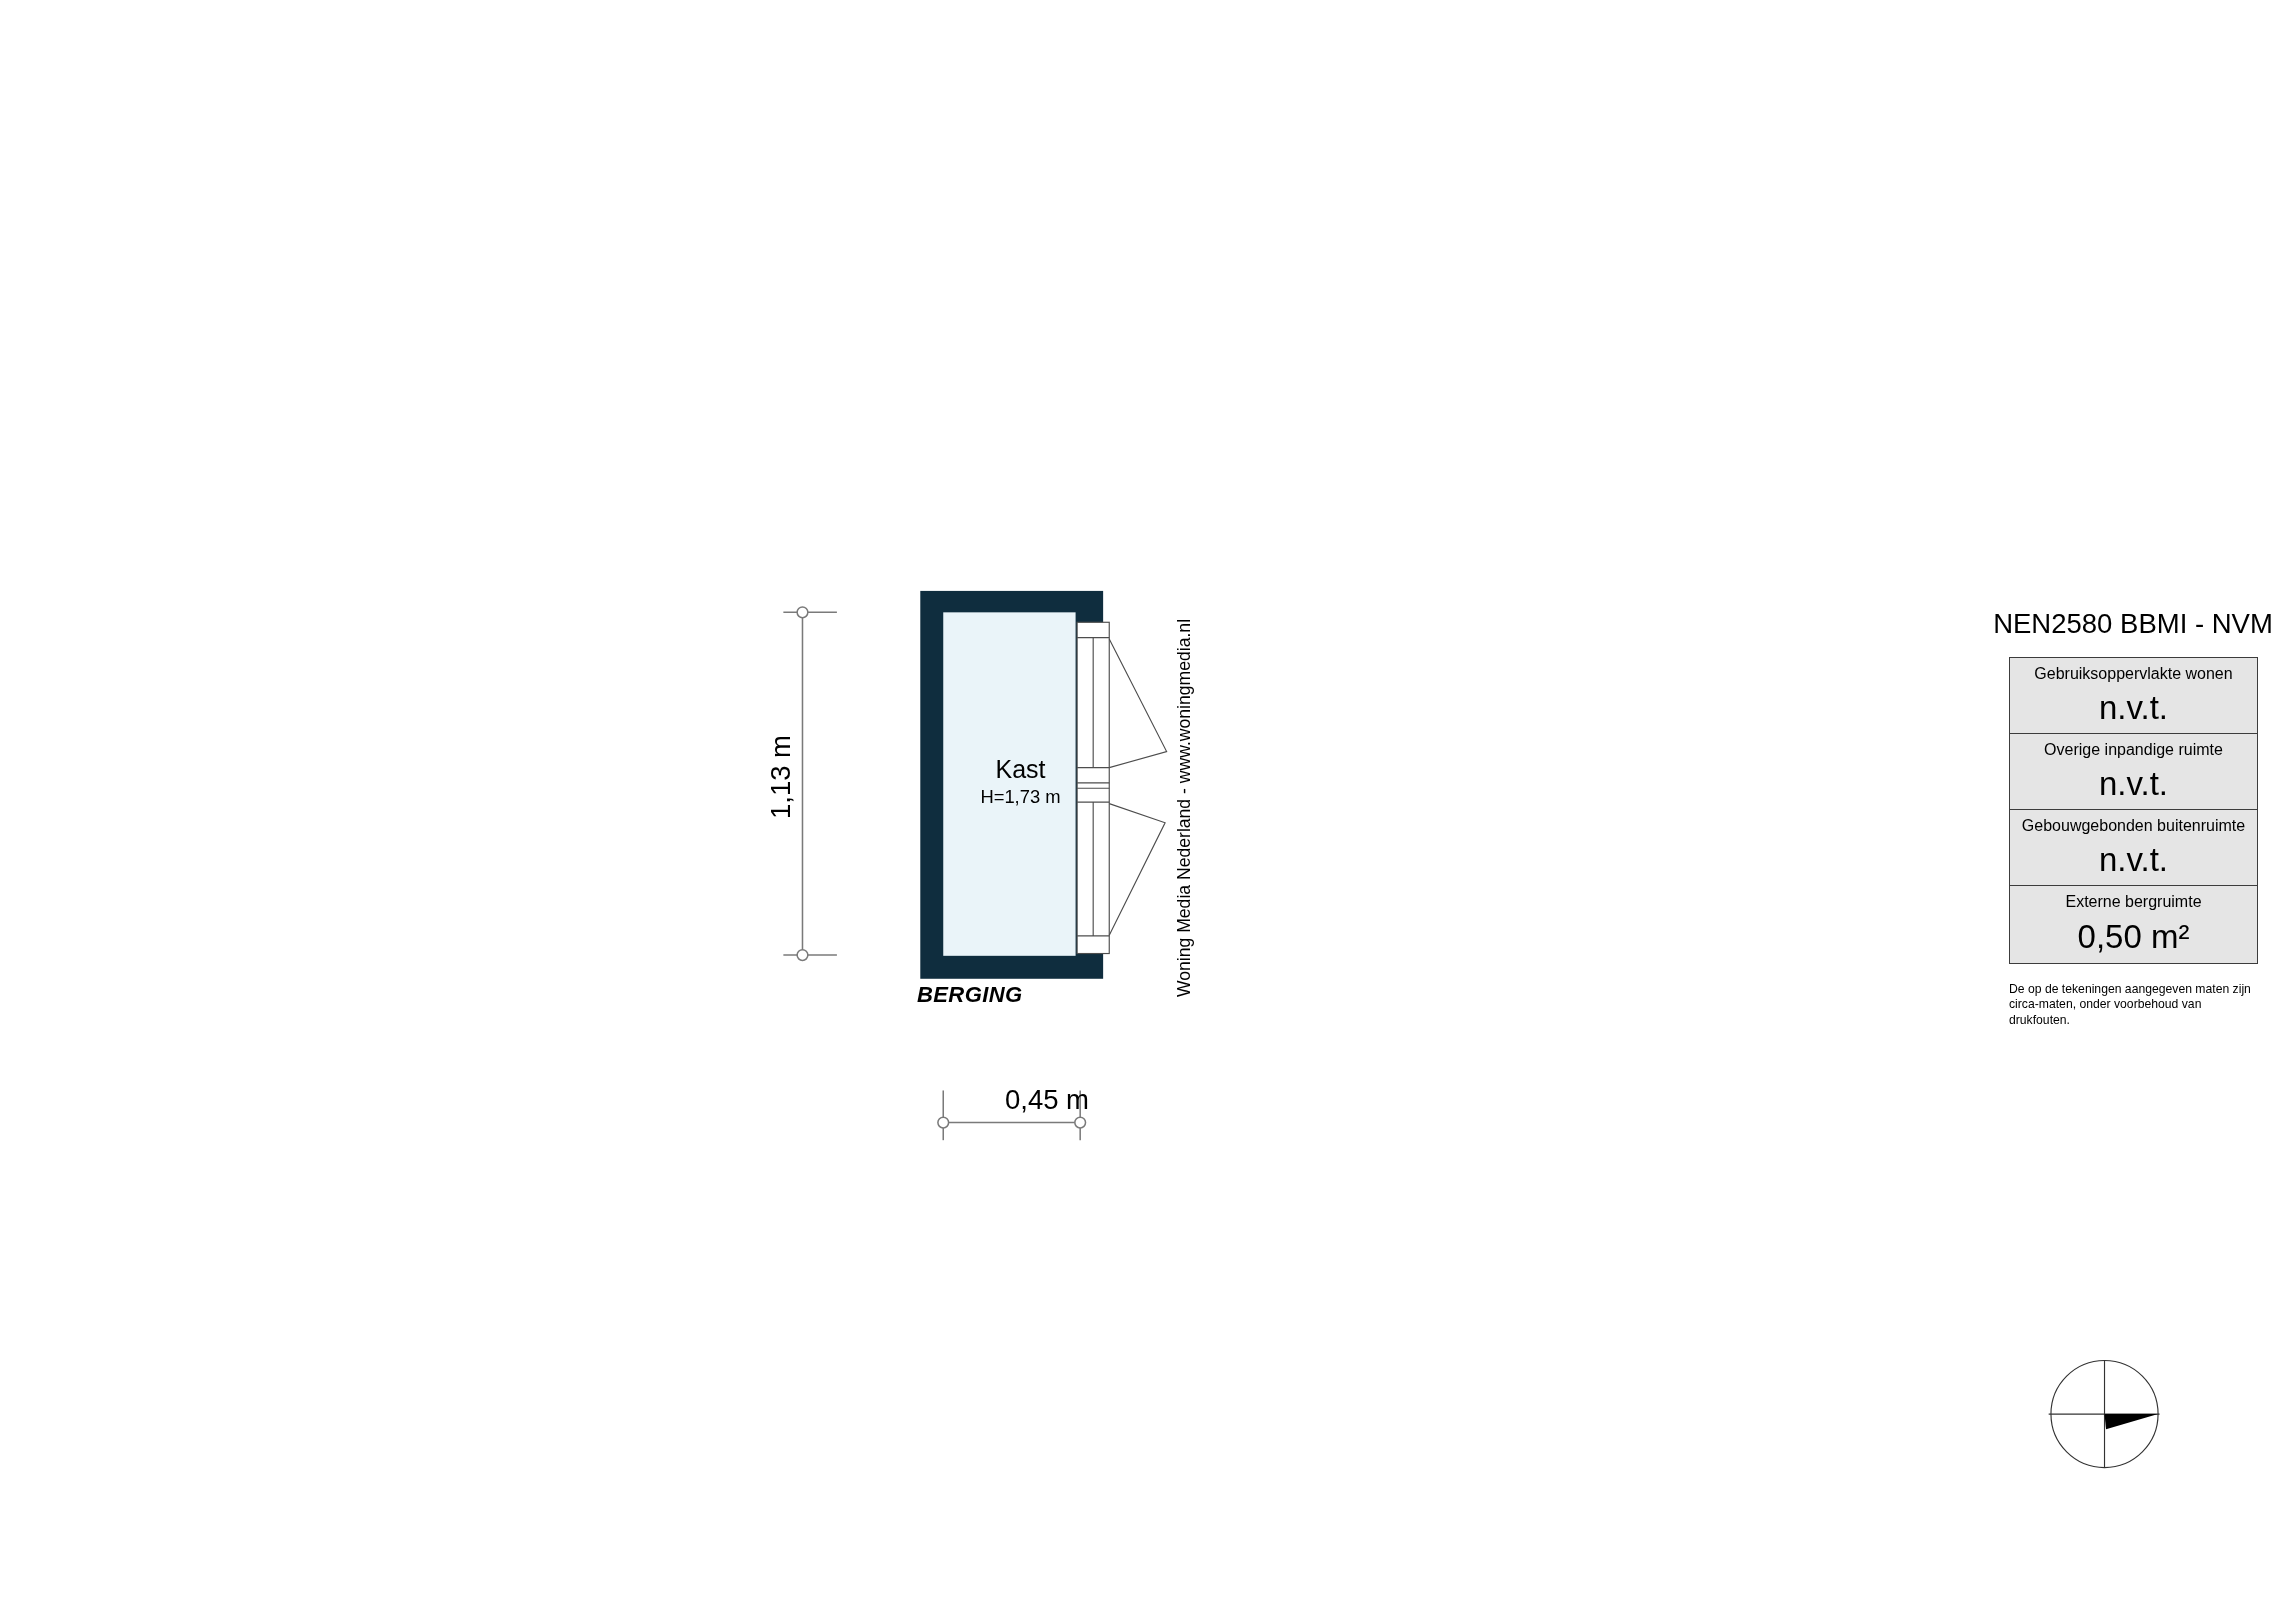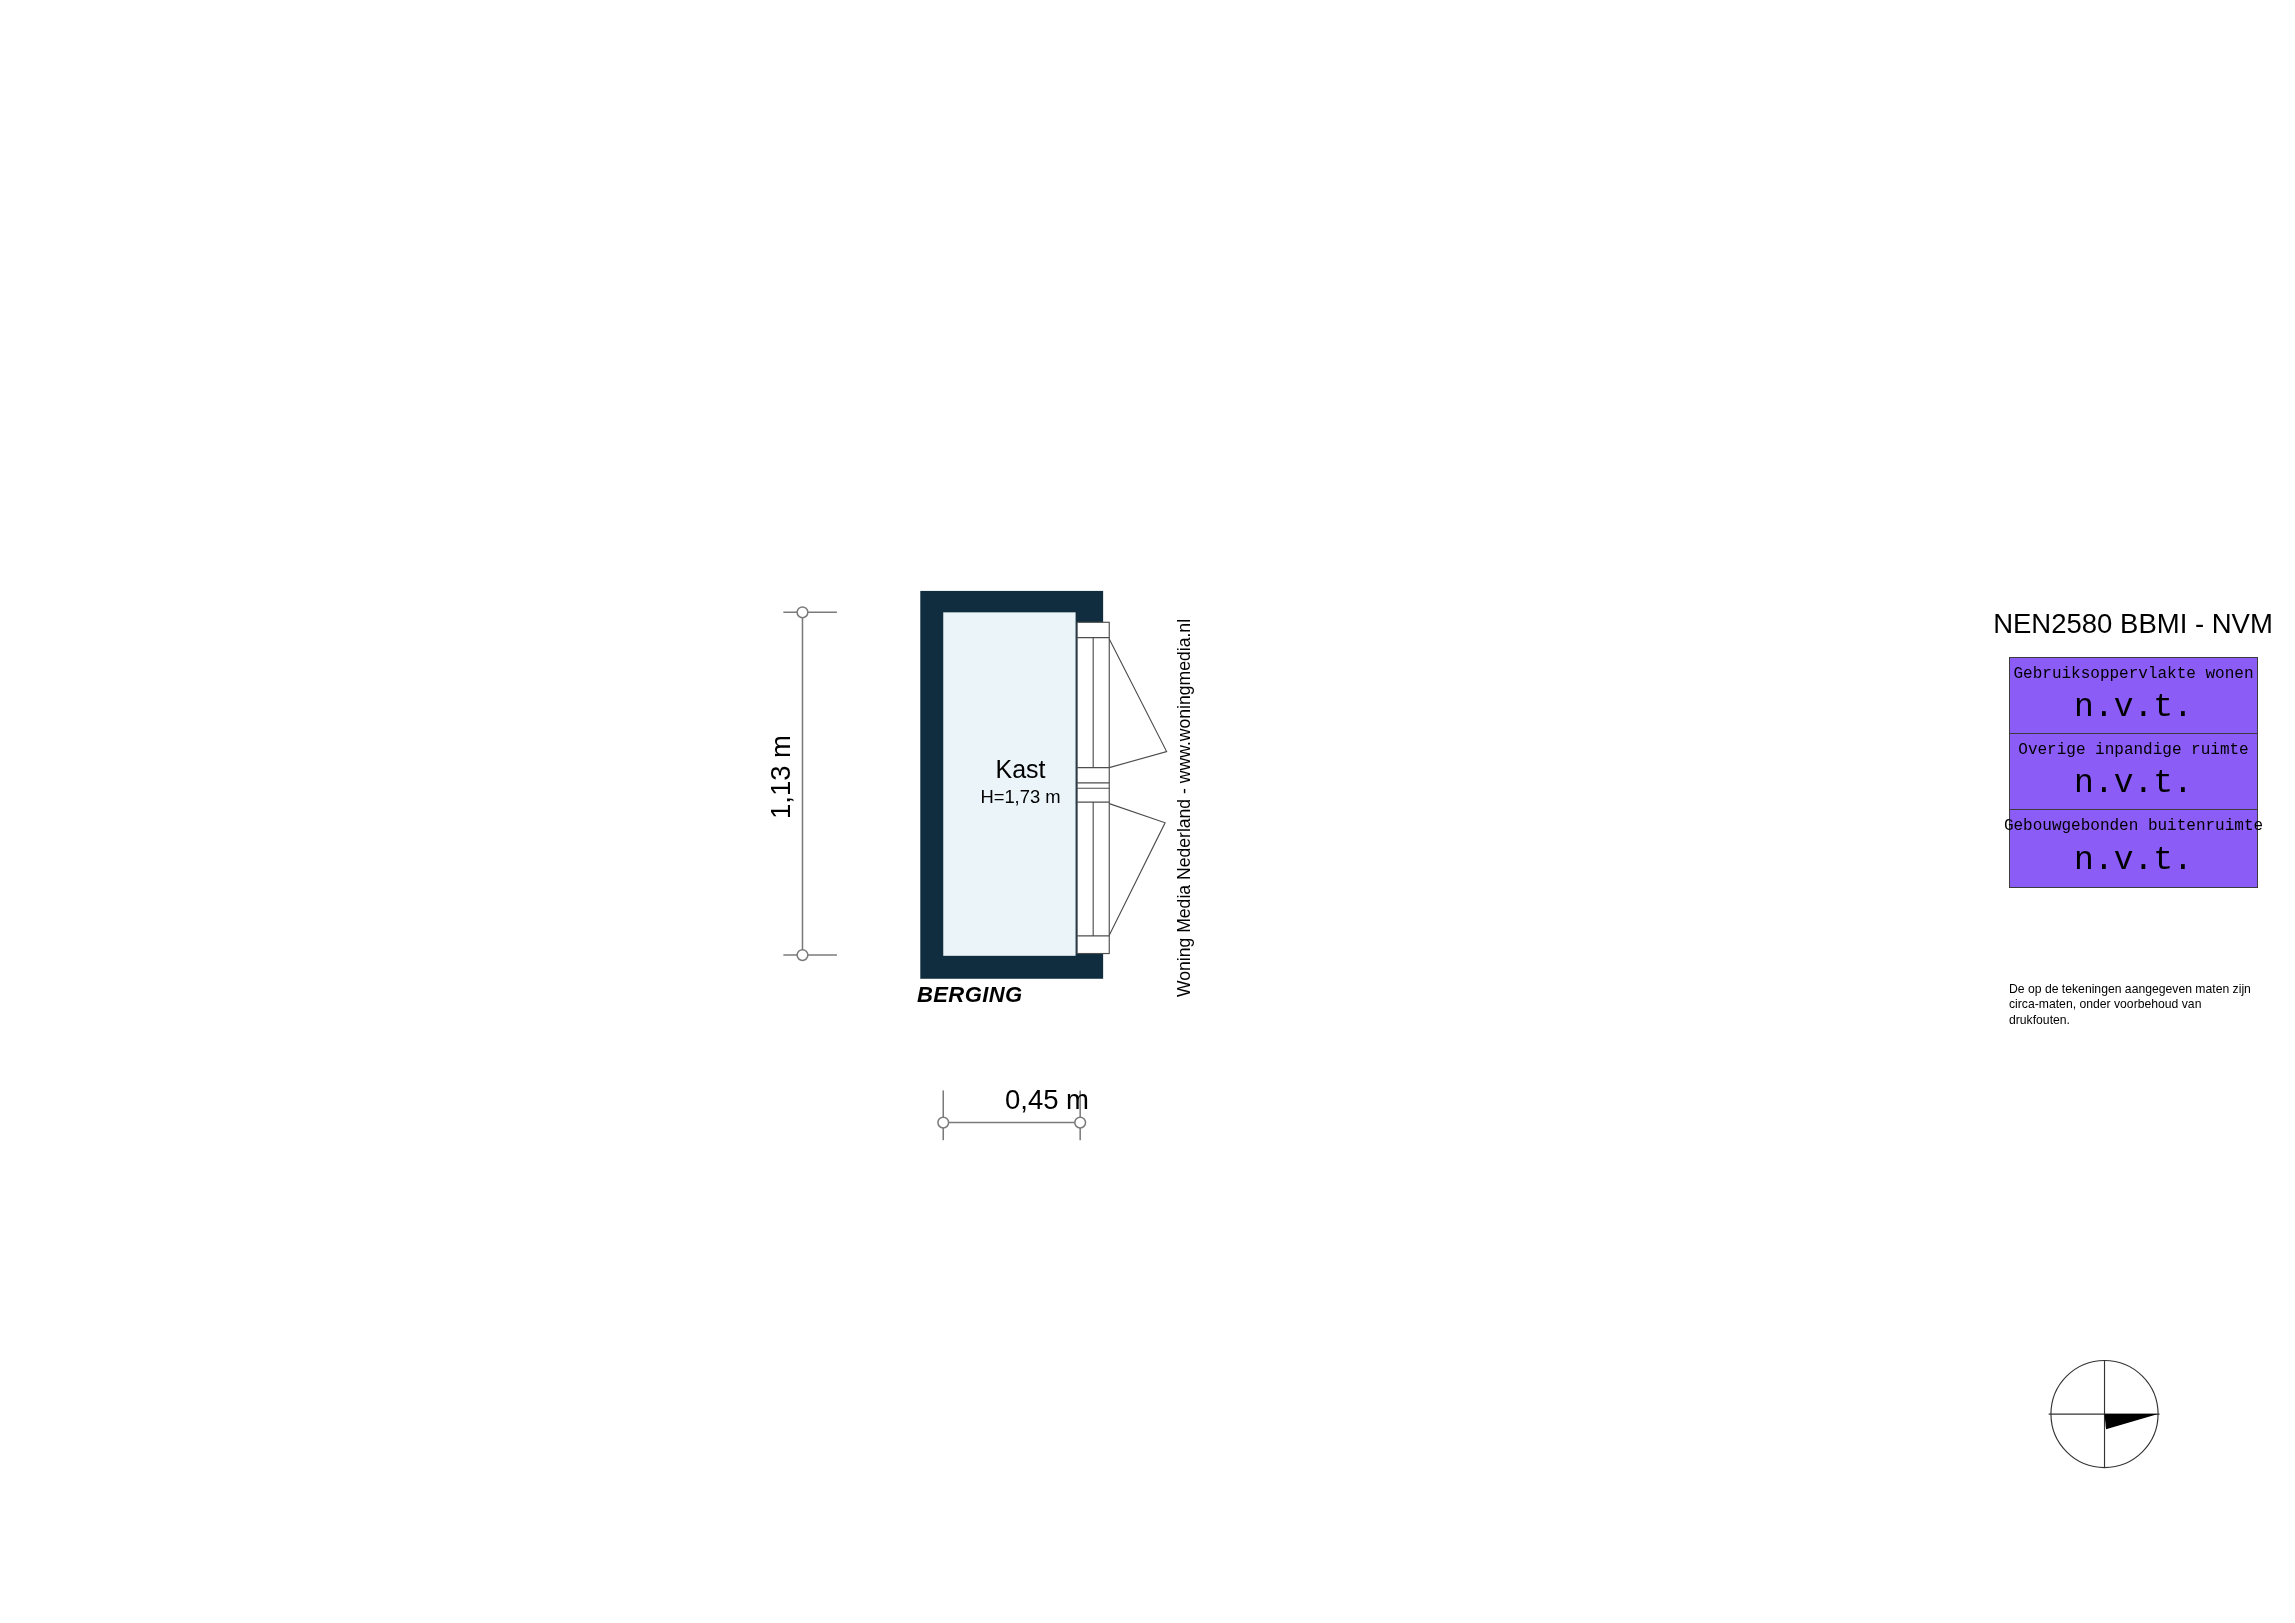--- a/index.html
+++ b/index.html
@@ -78,22 +78,21 @@
     transform: translateX(-50%);
     font-size: 27.5px;
     white-space: nowrap;
   }
   .legend-table {
     left: 2009px;
     top: 657px;
     width: 249px;
     border: 1.5px solid #3c3c3c;
     box-sizing: border-box;
-    background: #8b5cf6;
-    font-family: Liberation Mono, monospace;
+    background: #e5e5e5;
   }
   .legend-row {
     height: 76px;
     border-bottom: 1.5px solid #3c3c3c;
     display: flex;
     flex-direction: column;
     align-items: center;
     box-sizing: border-box;
   }
   .legend-row:last-child { border-bottom: none; height: 77px; }
@@ -187,18 +186,22 @@
       <div class="legend-value">n.v.t.</div>
     </div>
     <div class="legend-row">
       <div class="legend-label">Overige inpandige ruimte</div>
       <div class="legend-value">n.v.t.</div>
     </div>
     <div class="legend-row">
       <div class="legend-label">Gebouwgebonden buitenruimte</div>
       <div class="legend-value">n.v.t.</div>
     </div>
+    <div class="legend-row">
+      <div class="legend-label">Externe bergruimte</div>
+      <div class="legend-value">0,50 m²</div>
+    </div>
   </div>
 
   <div class="abs legend-disclaimer">De op de tekeningen aangegeven maten zijn circa-maten, onder voorbehoud van drukfouten.</div>
 
 </div>
 
 
 </body></html>

